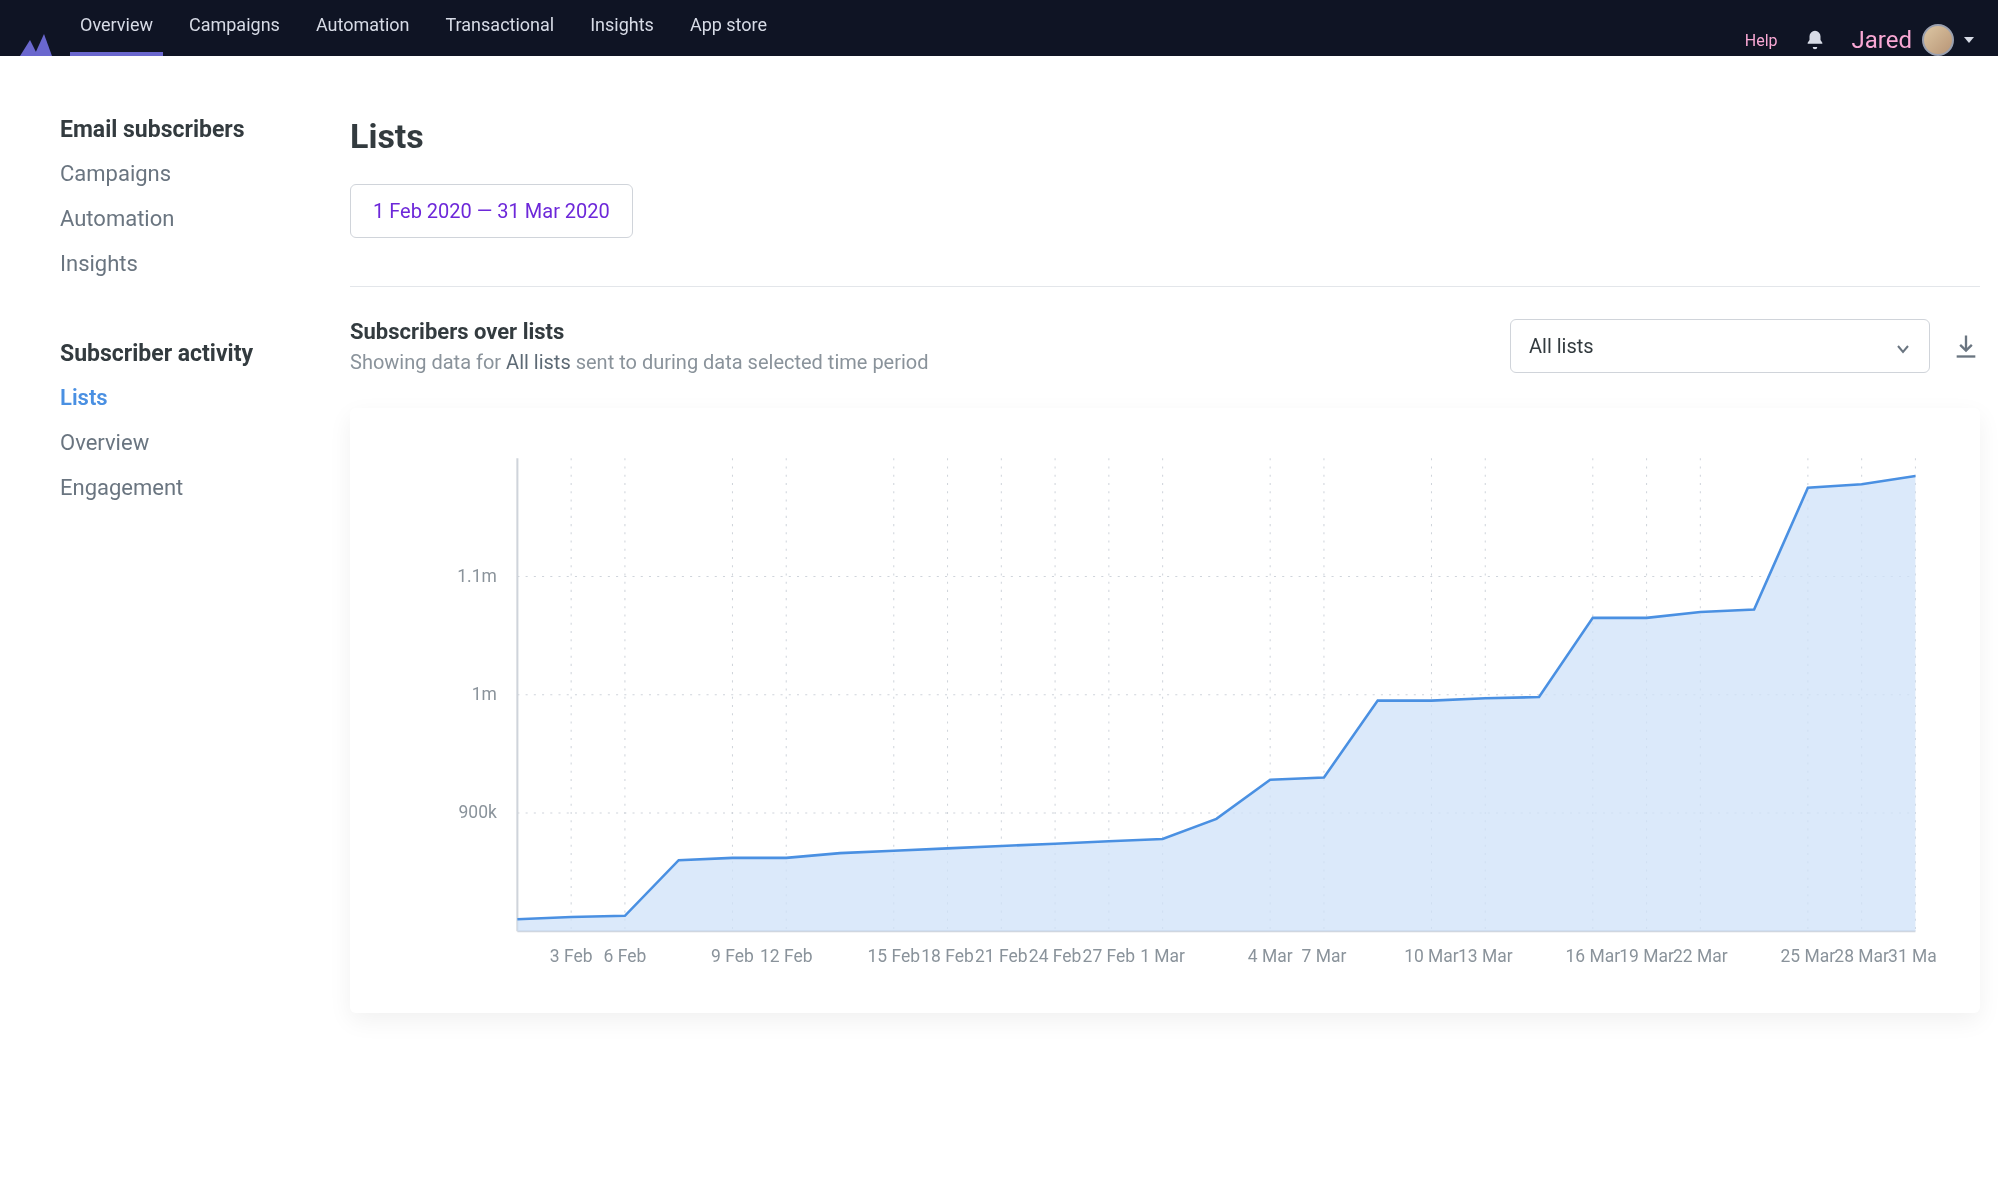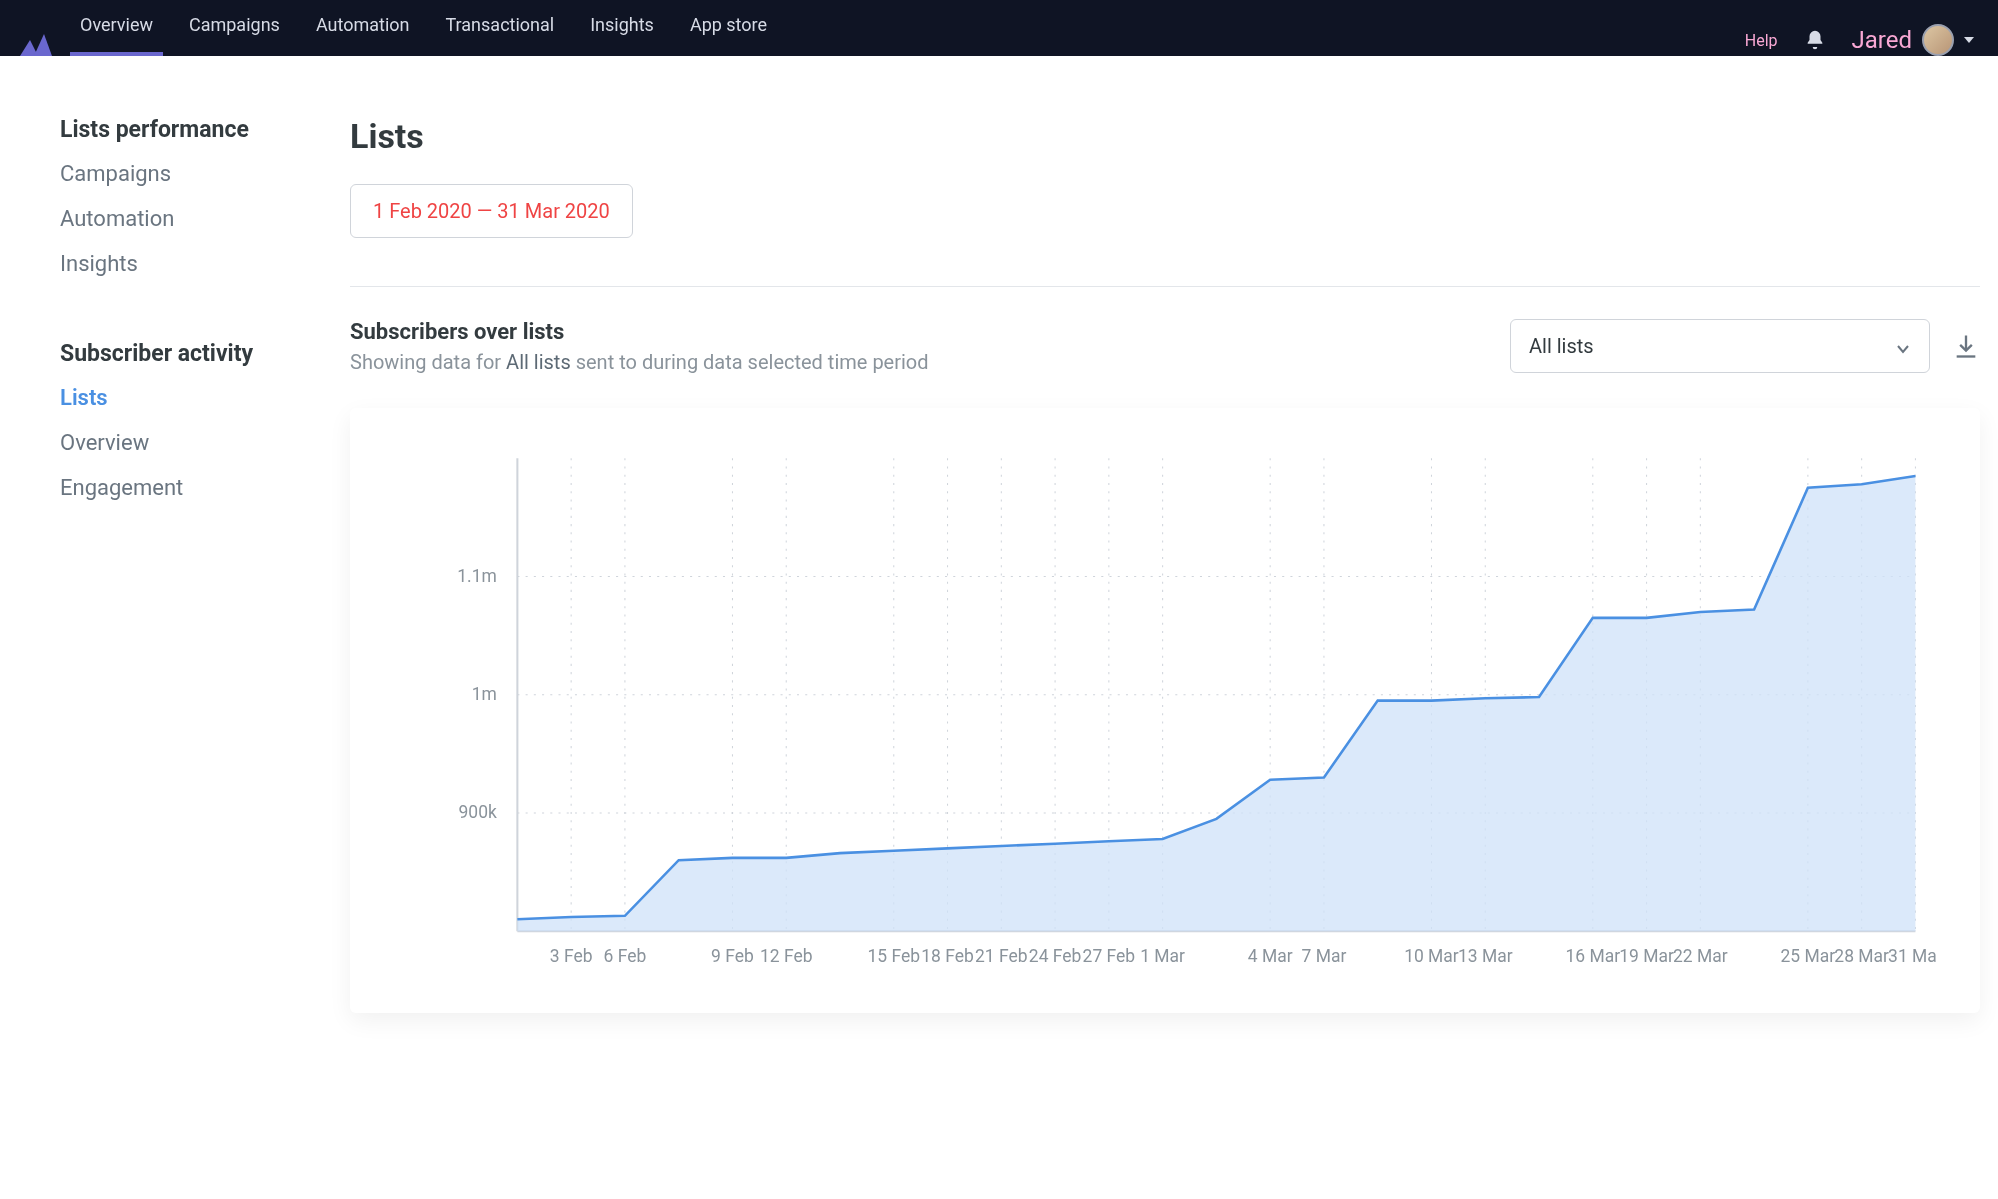--- a/index.html
+++ b/index.html
@@ -18,21 +18,21 @@
   .caret { width:0; height:0; border-left:5px solid transparent; border-right:5px solid transparent; border-top:6px solid #d7dbe6; }
   
   .wrap { display:flex; padding:60px 18px 40px 60px; gap:50px; }
   .sidebar { width:240px; flex:none; }
   .side-head { font-size:23px; font-weight:700; color:#333b3f; margin-bottom:18px; }
   .side-item { font-size:22px; color:#6a7580; margin-bottom:20px; cursor:pointer; }
   .side-group2 { margin-top:64px; }
   .side-item.active { color:#4a90e2; font-weight:600; }
   .main { flex:1; }
   h1.page-title { font-size:34px; font-weight:700; color:#333b3f; margin-bottom:28px; }
-  .date-chip { display:inline-block; border:1px solid #d0d4da; border-radius:6px; padding:14px 22px; font-size:20px; color:#ef4444; cursor:pointer; }
+  .date-chip { display:inline-block; border:1px solid #d0d4da; border-radius:6px; padding:14px 22px; font-size:20px; color:#6d28d9; cursor:pointer; }
   .divider { border:none; border-top:1px solid #e3e6ea; margin:48px 0 32px; }
   .section-head-row { display:flex; align-items:flex-start; }
   .section-head { }
   .section-title { font-size:22px; font-weight:700; color:#333b3f; margin-bottom:6px; }
   .section-sub { font-size:20px; color:#8a939b; }
   .section-sub .bold { color:#5d6a75; }
   .section-controls { margin-left:auto; display:flex; align-items:center; gap:22px; }
   .dropdown { border:1px solid #d0d4da; border-radius:6px; padding:14px 18px; width:420px; display:flex; align-items:center; font-size:20px; color:#333b3f; cursor:pointer; background:#fff; }
   .dropdown .chev { margin-left:auto; width:16px; height:16px; }
   .download-btn { width:28px; height:28px; cursor:pointer; color:#6a7580; }
@@ -73,21 +73,21 @@
       <span>Jared</span>
       <span class="avatar"></span>
       <span class="caret"></span>
     </div>
   </div>
 </div>
 
 <div class="wrap">
 
   <div class="sidebar">
-    <div class="side-head">Lists performance</div>
+    <div class="side-head">Email subscribers</div>
     <div id="side-g1">
         <div class="side-item">Campaigns</div>
         <div class="side-item">Automation</div>
         <div class="side-item">Insights</div>
       </div>
     <div class="side-head side-group2">Subscriber activity</div>
     <div id="side-g2">
         <div class="side-item active">Lists</div>
         <div class="side-item">Overview</div>
         <div class="side-item">Engagement</div>

